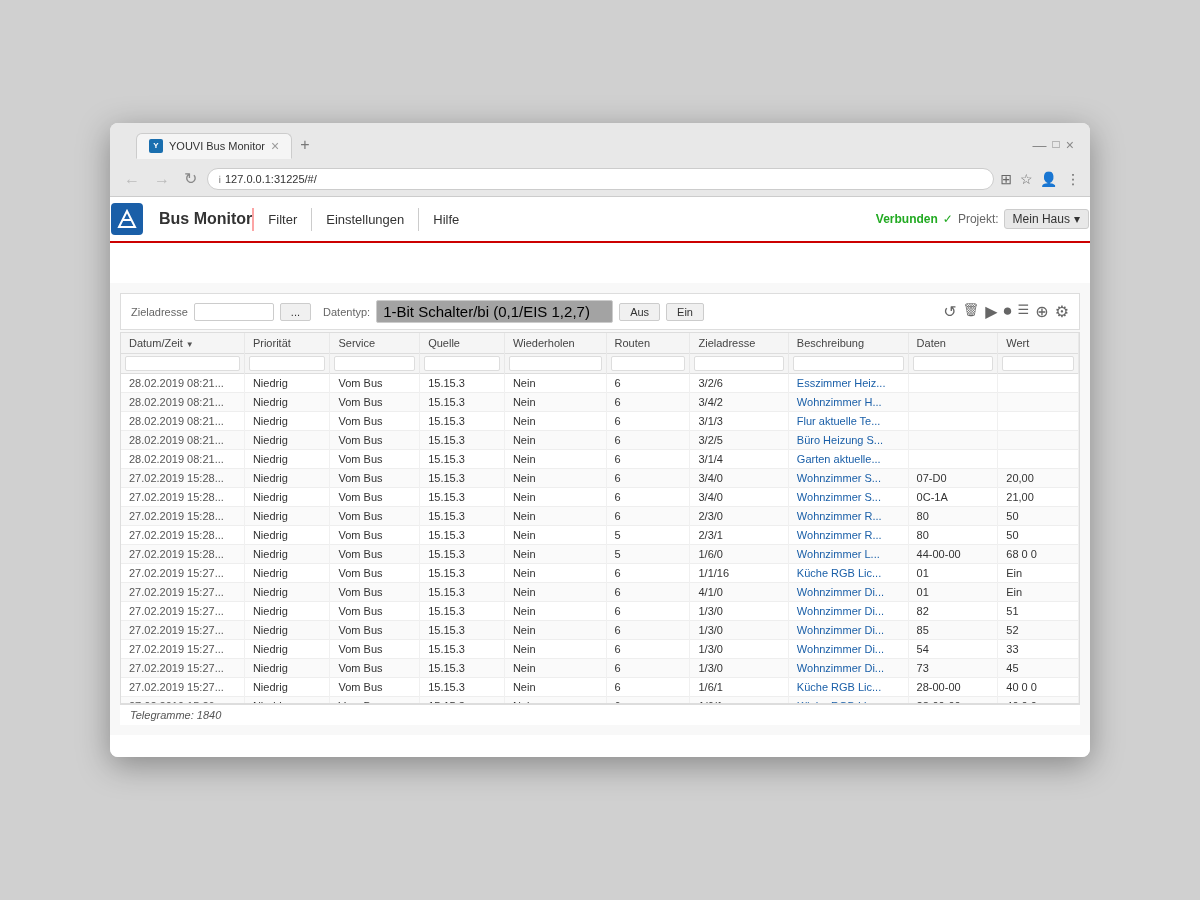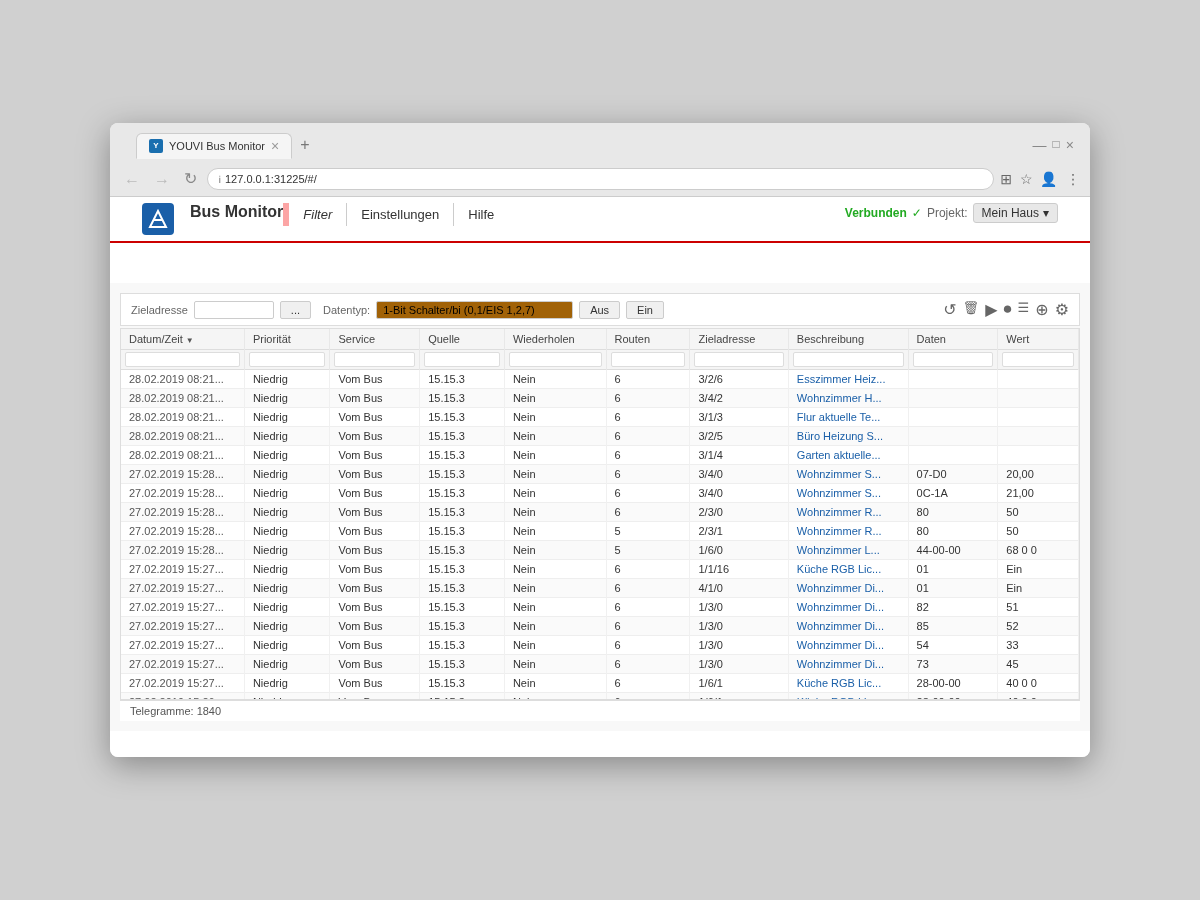--- a/index.html
+++ b/index.html
@@ -144,23 +144,23 @@
     
     .app-content {
       background: white;
       min-height: 560px;
     }
 
     
     .app-header {
       background: white;
       border-bottom: 2px solid #cc0000;
-      padding: 6px 32px;
-      display: flex;
-      align-items: flex-start;
+      padding: 6px 1px;
+      display: flex;
+      align-items: center;
       gap: 0;
     }
 
     .app-logo {
       display: flex;
       align-items: center;
       gap: 8px;
       margin-right: 16px;
     }
 
@@ -190,21 +190,21 @@
     }
 
     .nav-item {
       padding: 4px 14px;
       border-left: 1px solid #ccc;
       color: #333;
       font-size: 13px;
       cursor: pointer;
     }
 
-    .nav-item:first-child { border-left: 6px solid #fca5a5; font-style: italic; }
+    .nav-item:first-child { border-left: 2px solid #fca5a5; }
 
     .header-right {
       margin-left: auto;
       display: flex;
       align-items: center;
       gap: 5px;
       font-size: 12px;
       color: #333;
     }
 
@@ -269,23 +269,23 @@
 
     .filter-select-wrapper {
       position: relative;
       display: inline-flex;
       align-items: center;
     }
 
     .filter-select-box {
       border: 1px solid #ccc;
       border-radius: 2px;
-      padding: 2px 37px 2px 6px;
-      font-size: 11px;
-      background: #a16207;
+      padding: 2px 22px 2px 6px;
+      font-size: 15px;
+      background: #a3a3a3;
       appearance: none;
       min-width: 140px;
     }
 
     .filter-btn {
       border: 1px solid #ccc;
       border-radius: 2px;
       padding: 2px 10px;
       font-size: 11px;
       background: #f0f0f0;
@@ -380,20 +380,21 @@
       vertical-align: middle;
     }
 
     
     .status-bar {
       background: white;
       border-top: 1px solid #ddd;
       padding: 4px 10px;
       font-size: 11px;
       color: #555;
+      font-style: italic;
     }
   </style>
 </head>
 <body>
 
 <div class="browser-window">
 
   <div class="browser-chrome">
     <div class="browser-titlebar">
       <div class="browser-controls">

